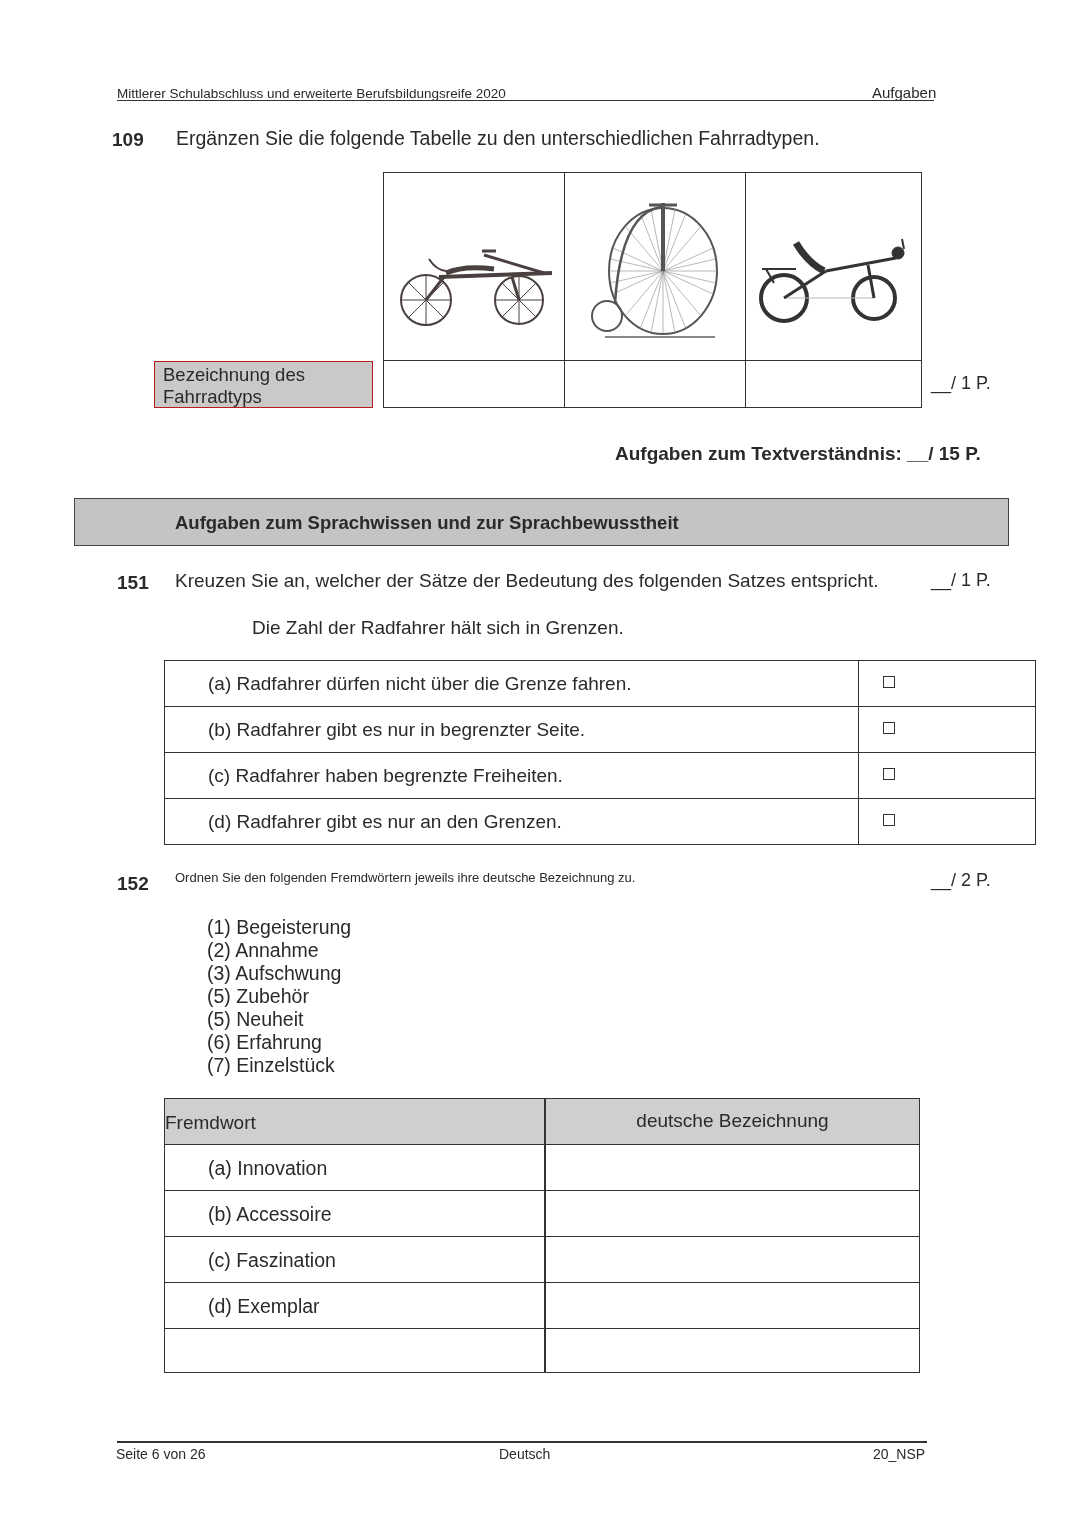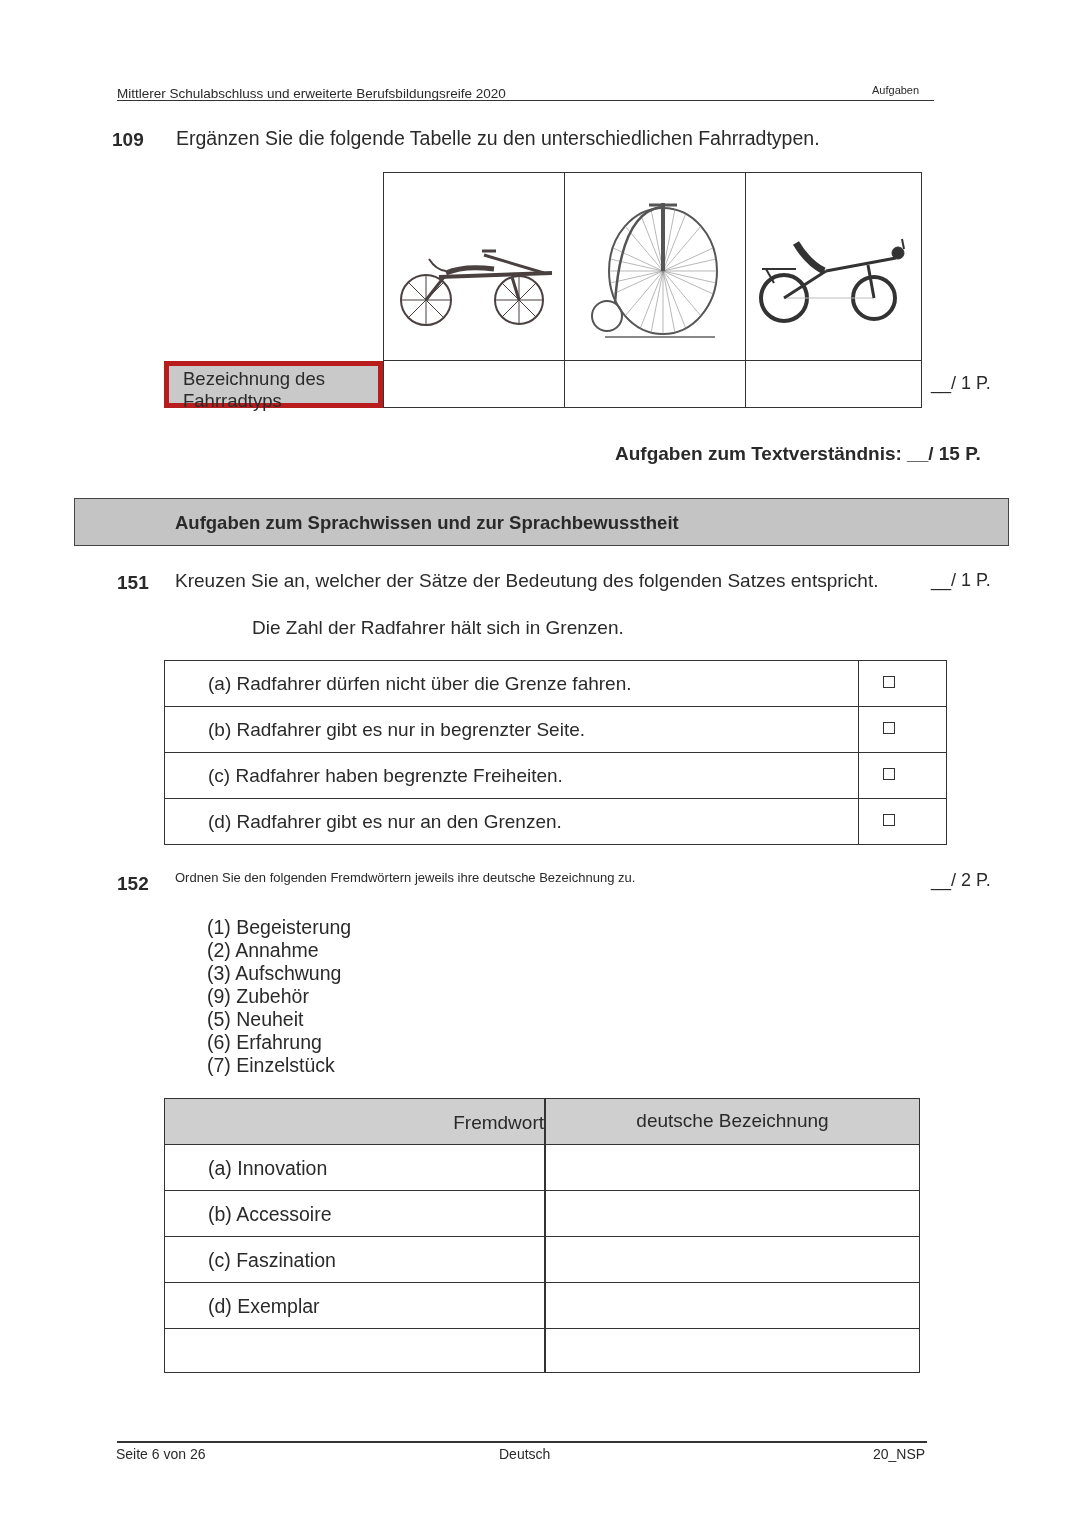--- a/index.html
+++ b/index.html
@@ -4,52 +4,52 @@
 <style>
   html, body { margin: 0; padding: 0; }
   body {
     width: 1080px; height: 1526px; position: relative;
     background: #ffffff; color: #2a2a2a;
     font-family: "Liberation Sans", "DejaVu Sans", sans-serif;
     overflow: hidden;
   }
   .abs { position: absolute; }
   .hdr-left { left: 117px; top: 86px; font-size: 13.5px; }
-  .hdr-right { left: 872px; top: 84px; font-size: 11px; text-align: center; }
+  .hdr-right { left: 872px; top: 84px; font-size: 15px; text-align: center; }
   .hdr-line { left: 117px; top: 100px; width: 817px; height: 1px; background: #333; }
 
   .qnum { font-weight: bold; font-size: 19px; }
   .qtext { font-size: 19.5px; }
   .pts { font-size: 18px; }
 
   
   .bike-table { left: 383px; top: 172px; width: 539px; height: 236px; border: 1.5px solid #333; box-sizing: border-box; }
   .bike-cell { position: absolute; top: 0; height: 187px; border-right: 1.5px solid #333; box-sizing: border-box; }
   .bike-row2 { position: absolute; left: 0; top: 187px; width: 100%; height: 48px; border-top: 1.5px solid #333; box-sizing: border-box; }
   .bike-row2 .c { position: absolute; top: 0; height: 100%; border-right: 1.5px solid #333; box-sizing: border-box; }
-  .bez-label { left: 164px; top: 361px; width: 219px; height: 47px; background: #c9c9c9; border: 5px solid #b91c1c; box-sizing: border-box; font-size: 18.5px; line-height: 22px; padding: 2px 14px; }
+  .bez-label { left: 154px; top: 361px; width: 219px; height: 47px; background: #c9c9c9; border: 1px solid #b91c1c; box-sizing: border-box; font-size: 18.5px; line-height: 22px; padding: 2px 8px; }
 
   .section-bar { left: 74px; top: 498px; width: 935px; height: 48px; background: #c4c4c4; border: 1.5px solid #444; box-sizing: border-box; }
   .section-bar span { position: absolute; left: 100px; top: 13px; font-weight: bold; font-size: 18.5px; text-align: right; }
 
-  .choice-table { left: 164px; top: 660px; width: 783px; height: 185px; border: 1.5px solid #333; box-sizing: border-box; }
+  .choice-table { left: 164px; top: 660px; width: 872px; height: 185px; border: 1.5px solid #333; box-sizing: border-box; }
   .choice-row { position: absolute; left: 0; width: 100%; height: 46px; border-bottom: 1.5px solid #333; box-sizing: border-box; }
   .choice-row:last-child { border-bottom: none; }
   .choice-row .txt { position: absolute; left: 43px; top: 12px; font-size: 19px; }
   .choice-row .chk-cell { position: absolute; left: 693px; top: 0; width: 62px; height: 100%; border-left: 1.5px solid #333; box-sizing: border-box; }
   .chk { position: absolute; left: 24px; top: 15px; width: 12px; height: 12px; border: 1.5px solid #333; box-sizing: border-box; cursor: pointer; }
 
   .word-list { left: 207px; top: 916px; font-size: 19.5px; line-height: 23px; }
 
   .word-table { left: 164px; top: 1098px; width: 756px; height: 275px; border: 1.5px solid #333; box-sizing: border-box; }
   .wt-head { position: absolute; left: 0; top: 0; width: 100%; height: 46px; background: #cfcfcf; border-bottom: 1.5px solid #333; box-sizing: border-box; }
   .wt-row { position: absolute; left: 0; width: 100%; height: 46px; border-bottom: 1.5px solid #333; box-sizing: border-box; }
   .wt-row.last { border-bottom: none; }
   .wt-divider { position: absolute; left: 379px; top: 0; width: 1.5px; height: 100%; background: #333; }
-  .wt-head .h1 { position: absolute; left: 0; width: 379px; text-align: right; top: 13px; font-size: 19px; }
+  .wt-head .h1 { position: absolute; left: 0; width: 379px; text-align: left; top: 13px; font-size: 19px; }
   .wt-head .h2 { position: absolute; left: 380px; width: 375px; text-align: center; top: 11px; font-size: 19px; }
   .wt-row .w { position: absolute; left: 43px; top: 12px; font-size: 19.5px; }
   .wt-row .ans { position: absolute; left: 382px; top: 2px; width: 370px; height: 40px; border: none; background: transparent; }
 
   .ftr-line { left: 117px; top: 1441px; width: 810px; height: 1.5px; background: #333; }
   .ftr { top: 1446px; font-size: 14px; }
 </style>
 </head>
 <body>
 
@@ -183,21 +183,21 @@
 </div>
 
 <div class="abs qnum" style="left:117px; top:873px;">152</div>
 <div class="abs qtext" style="left:175px; top:870px; font-size:13px;">Ordnen Sie den folgenden Fremdwörtern jeweils ihre deutsche Bezeichnung zu.</div>
 <div class="abs pts" style="left:931px; top:870px;">__/ 2 P.</div>
 
 <div class="abs word-list">
   <div>(1) Begeisterung</div>
   <div>(2) Annahme</div>
   <div>(3) Aufschwung</div>
-  <div>(9) Zubehör</div>
+  <div>(5) Zubehör</div>
   <div>(5) Neuheit</div>
   <div>(6) Erfahrung</div>
   <div>(7) Einzelstück</div>
 </div>
 
 <div class="abs word-table">
   <div class="wt-head">
     <span class="h1">Fremdwort</span>
     <span class="h2">deutsche Bezeichnung</span>
   </div>

